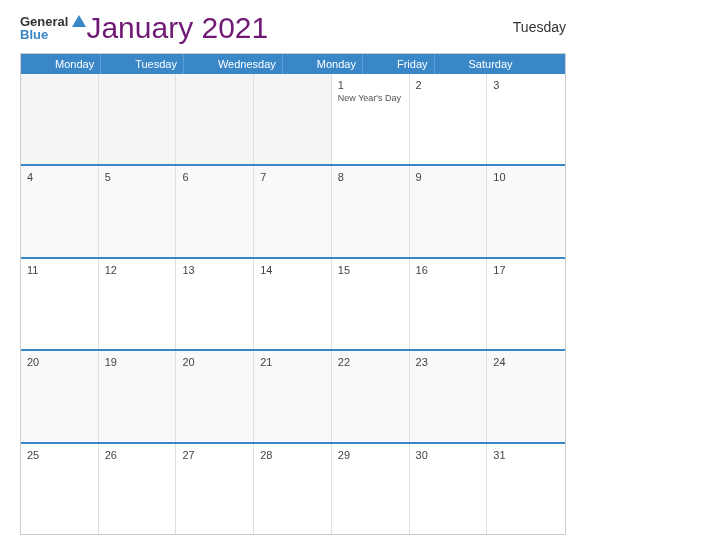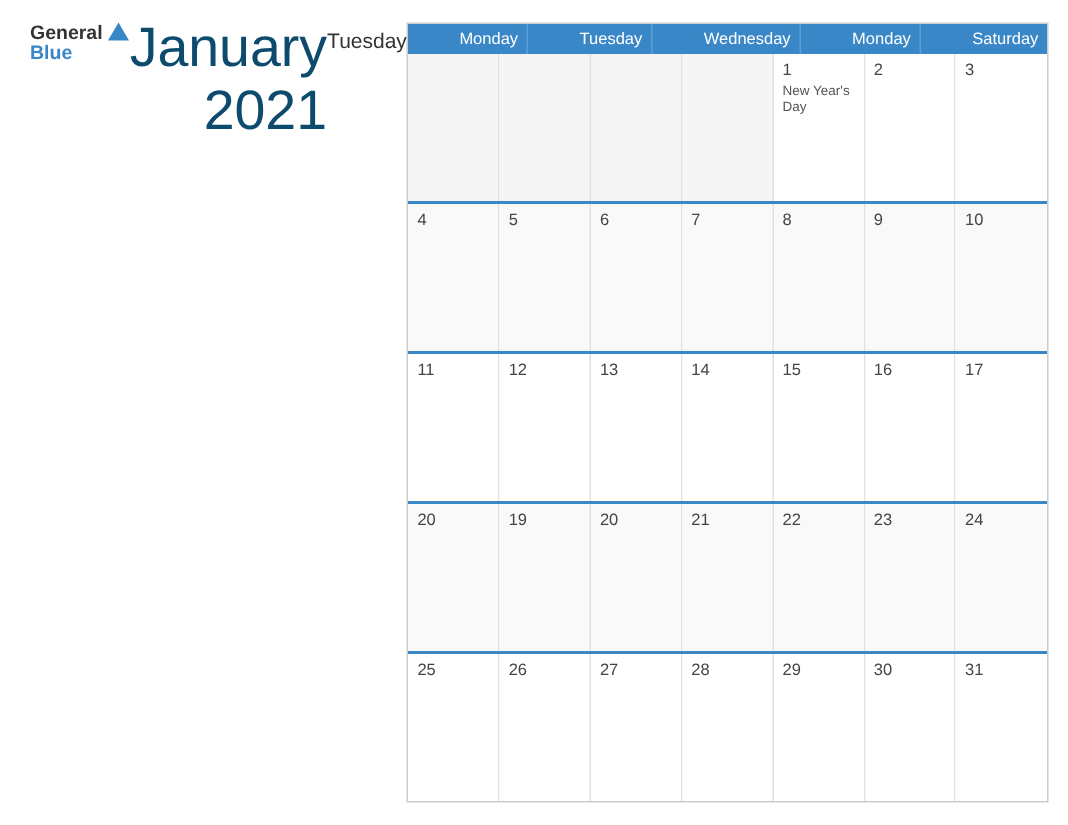--- a/index.html
+++ b/index.html
@@ -8,21 +8,21 @@
       height: 550px;
       font-family: Arial, sans-serif;
       background: #fff;
       overflow: hidden;
     }
     .page {
       width: 586px;
       height: 550px;
       padding: 15px 20px;
       display: flex;
-      flex-direction: row;
+      flex-direction: column;
     }
     .header {
       display: flex;
       align-items: flex-start;
       justify-content: space-between;
       margin-bottom: 8px;
     }
     .logo {
       display: flex;
       flex-direction: column;
@@ -46,24 +46,24 @@
       height: 0;
       border-left: 7px solid transparent;
       border-right: 7px solid transparent;
       border-bottom: 12px solid #3a87c8;
       margin-left: 2px;
       vertical-align: middle;
       position: relative;
       top: -1px;
     }
     .title {
-      font-size: 37px;
+      font-size: 30px;
       font-weight: normal;
-      color: #0c4a6e;
-      text-align: right;
+      color: #701a75;
+      text-align: left;
       flex: 1;
       margin-top: -4px;
     }
     .country {
       font-size: 14px;
       color: #333;
       margin-top: 4px;
     }
     .calendar {
       flex: 1;
@@ -153,20 +153,21 @@
     <h1 class="title">January 2021</h1>
     <span class="country">Tuesday</span>
   </div>
 
   <div class="calendar">
     <div class="cal-header">
     <div class="cal-header-cell">Monday</div>
         <div class="cal-header-cell">Tuesday</div>
         <div class="cal-header-cell">Wednesday</div>
         <div class="cal-header-cell">Monday</div>
+        <div class="cal-header-cell">Friday</div>
         <div class="cal-header-cell">Saturday</div>
       </div>
     <div class="cal-body">
     <div class="cal-week">
           <div class="cal-cell empty"></div>
           <div class="cal-cell empty"></div>
           <div class="cal-cell empty"></div>
           <div class="cal-cell empty"></div>
           <div class="cal-cell">
             <span class="day-number">1</span>

